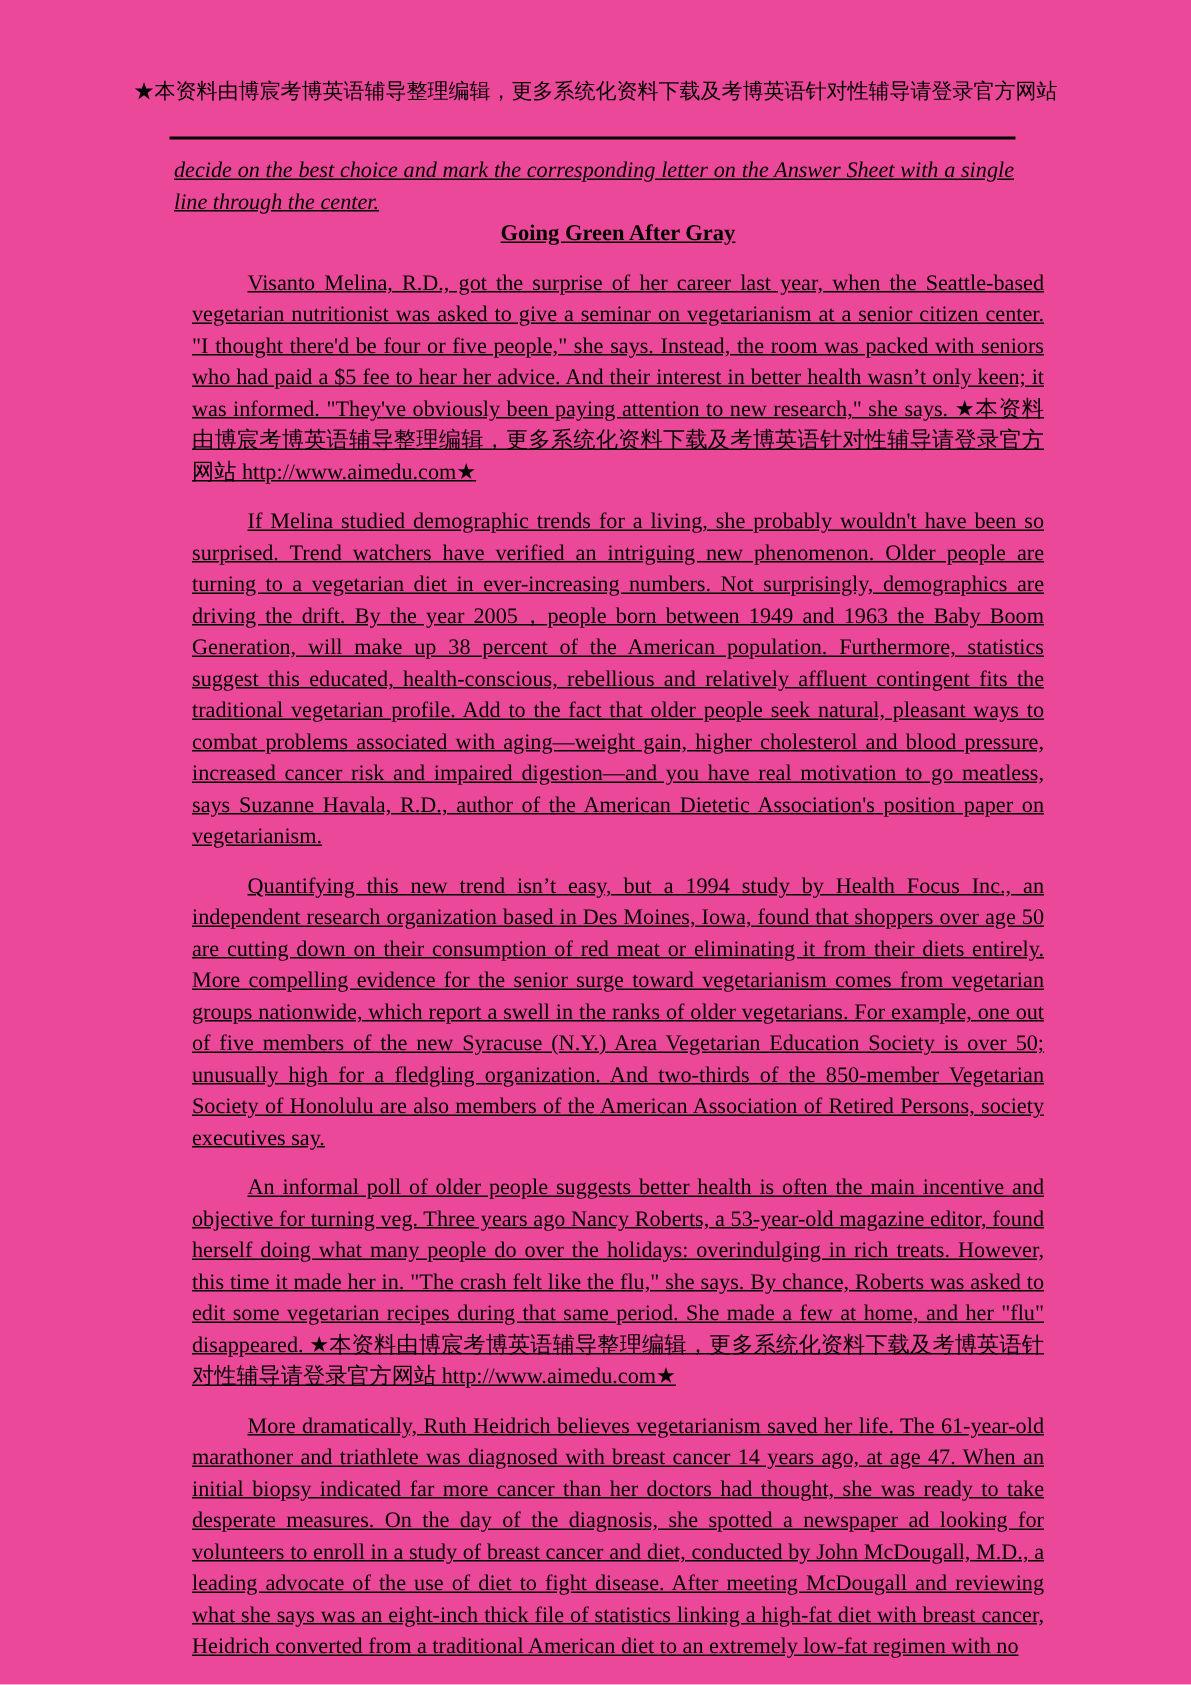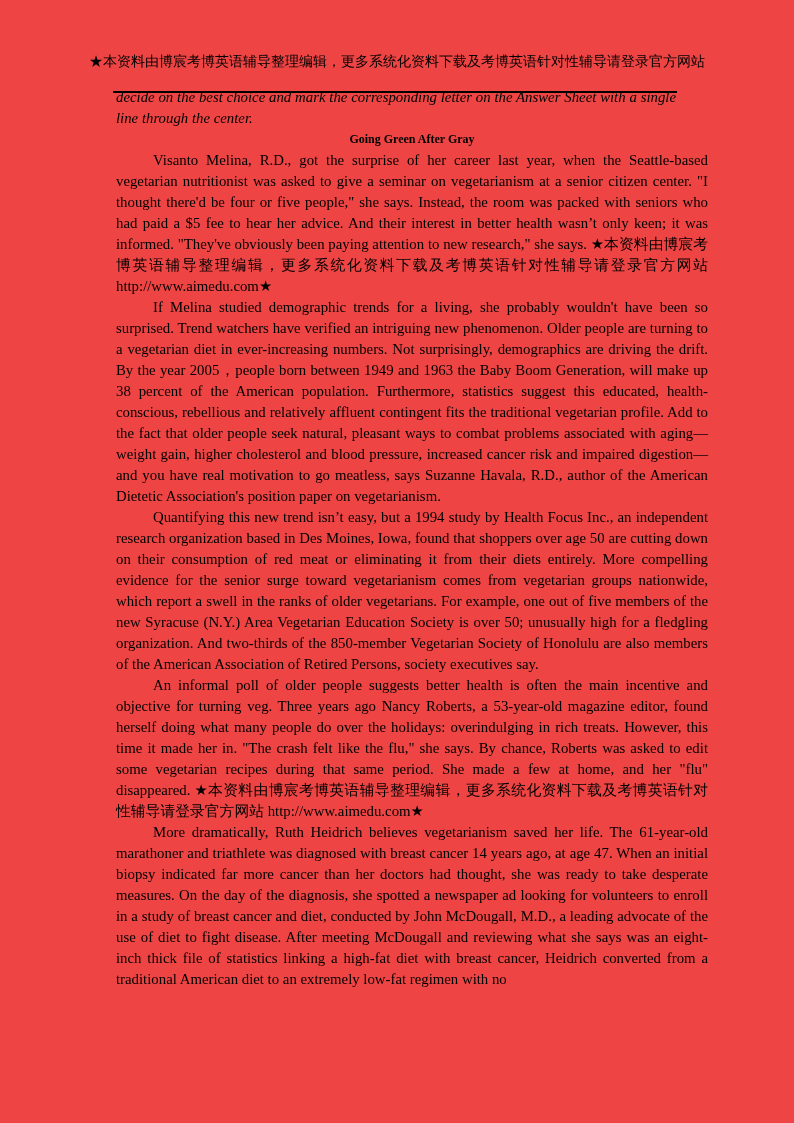--- a/index.html
+++ b/index.html
@@ -4,21 +4,21 @@
 <style>
   html, body {
     margin: 0;
     padding: 0;
     background: #ffffff;
   }
   .page {
     position: relative;
     width: 794px;
     height: 1123px;
-    background: #ef4444;
+    background: #ec4899;
     color: #000000;
     font-family: "Liberation Serif", "DejaVu Serif", serif;
     overflow: hidden;
   }
   .header-text {
     position: absolute;
     top: 52px;
     left: 87px;
     width: 620px;
     text-align: center;
@@ -28,44 +28,45 @@
   .header-rule {
     position: absolute;
     top: 91px;
     left: 113px;
     width: 564px;
     height: 2px;
     background: #000000;
   }
   .content {
     position: absolute;
-    top: 87px;
+    top: 104px;
     left: 116px;
     width: 592px;
     font-size: 14.8px;
     line-height: 21px;
     text-align: justify;
+    text-decoration: underline;
   }
   .intro {
     margin: 0 32px 0 0;
     font-style: italic;
   }
   .questions-heading {
     margin: 0;
     font-weight: bold;
   }
   .passage-title {
     margin: 0;
-    font-size: 12px;
+    font-size: 15px;
     line-height: 21px;
     font-weight: bold;
     text-align: center;
   }
   .para {
-    margin: 0;
+    margin: 12px;
     text-indent: 37px;
   }
 </style>
 </head>
 <body>
 
 <div class="page">
 
   <div class="header-text">
     <div>★本资料由博宸考博英语辅导整理编辑，更多系统化资料下载及考博英语针对性辅导请登录官方网站</div>

